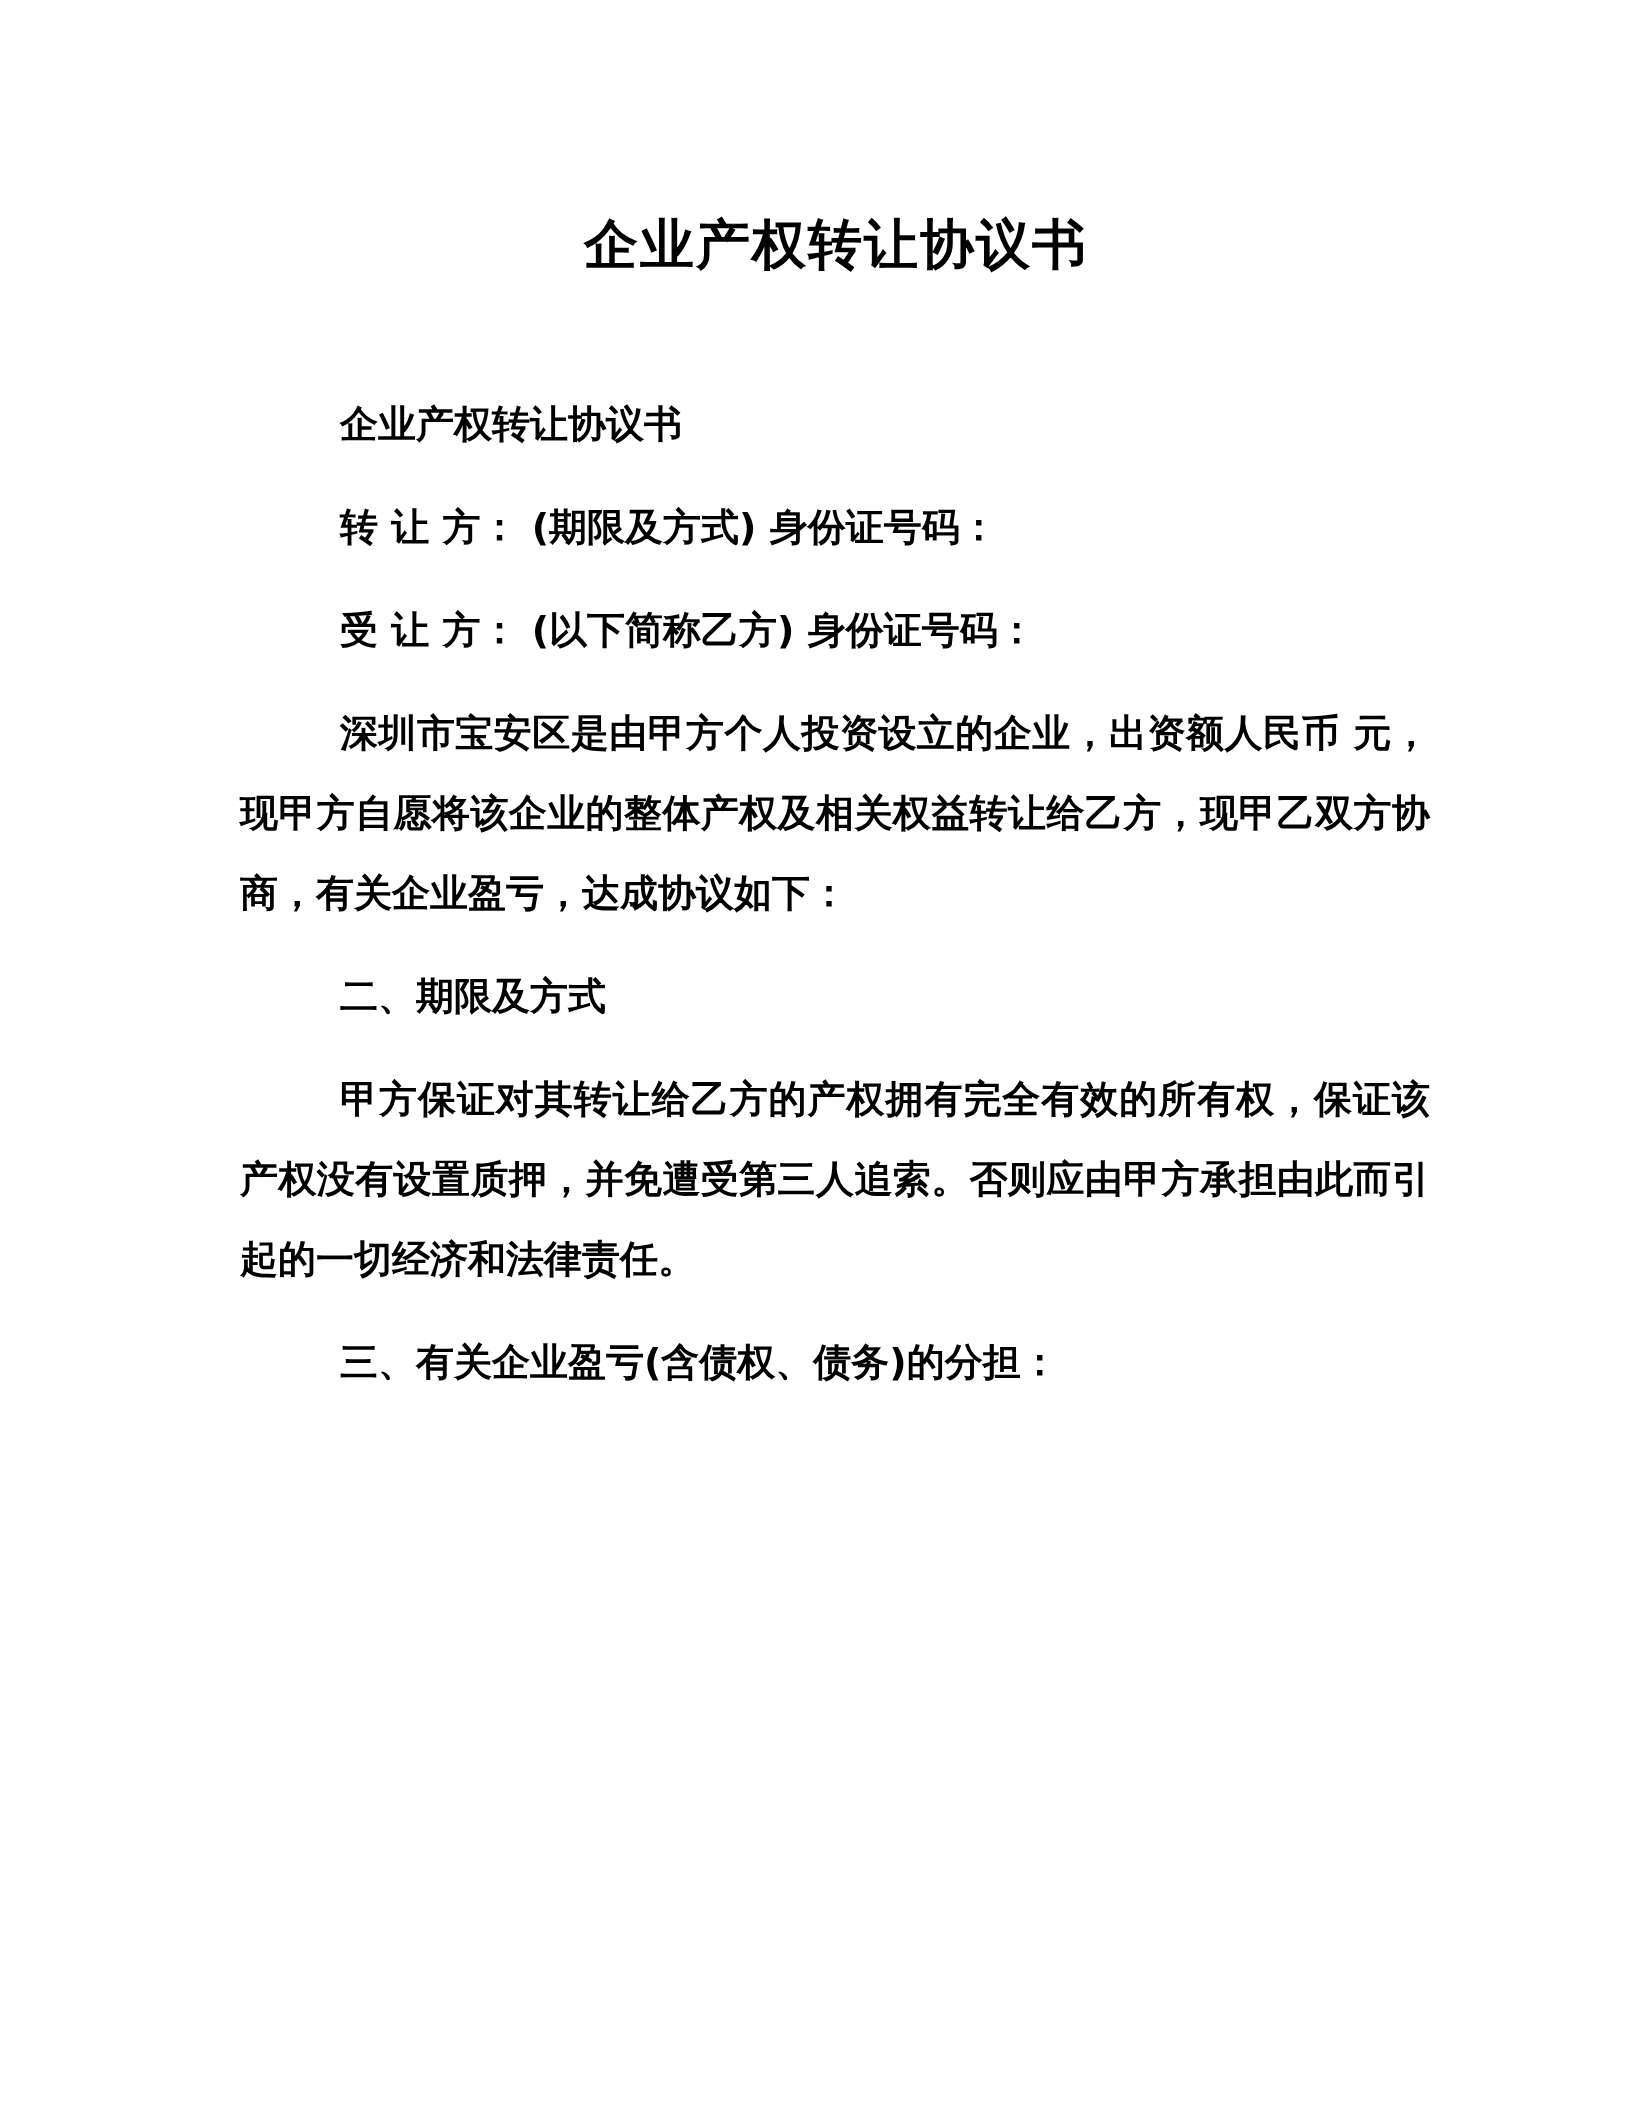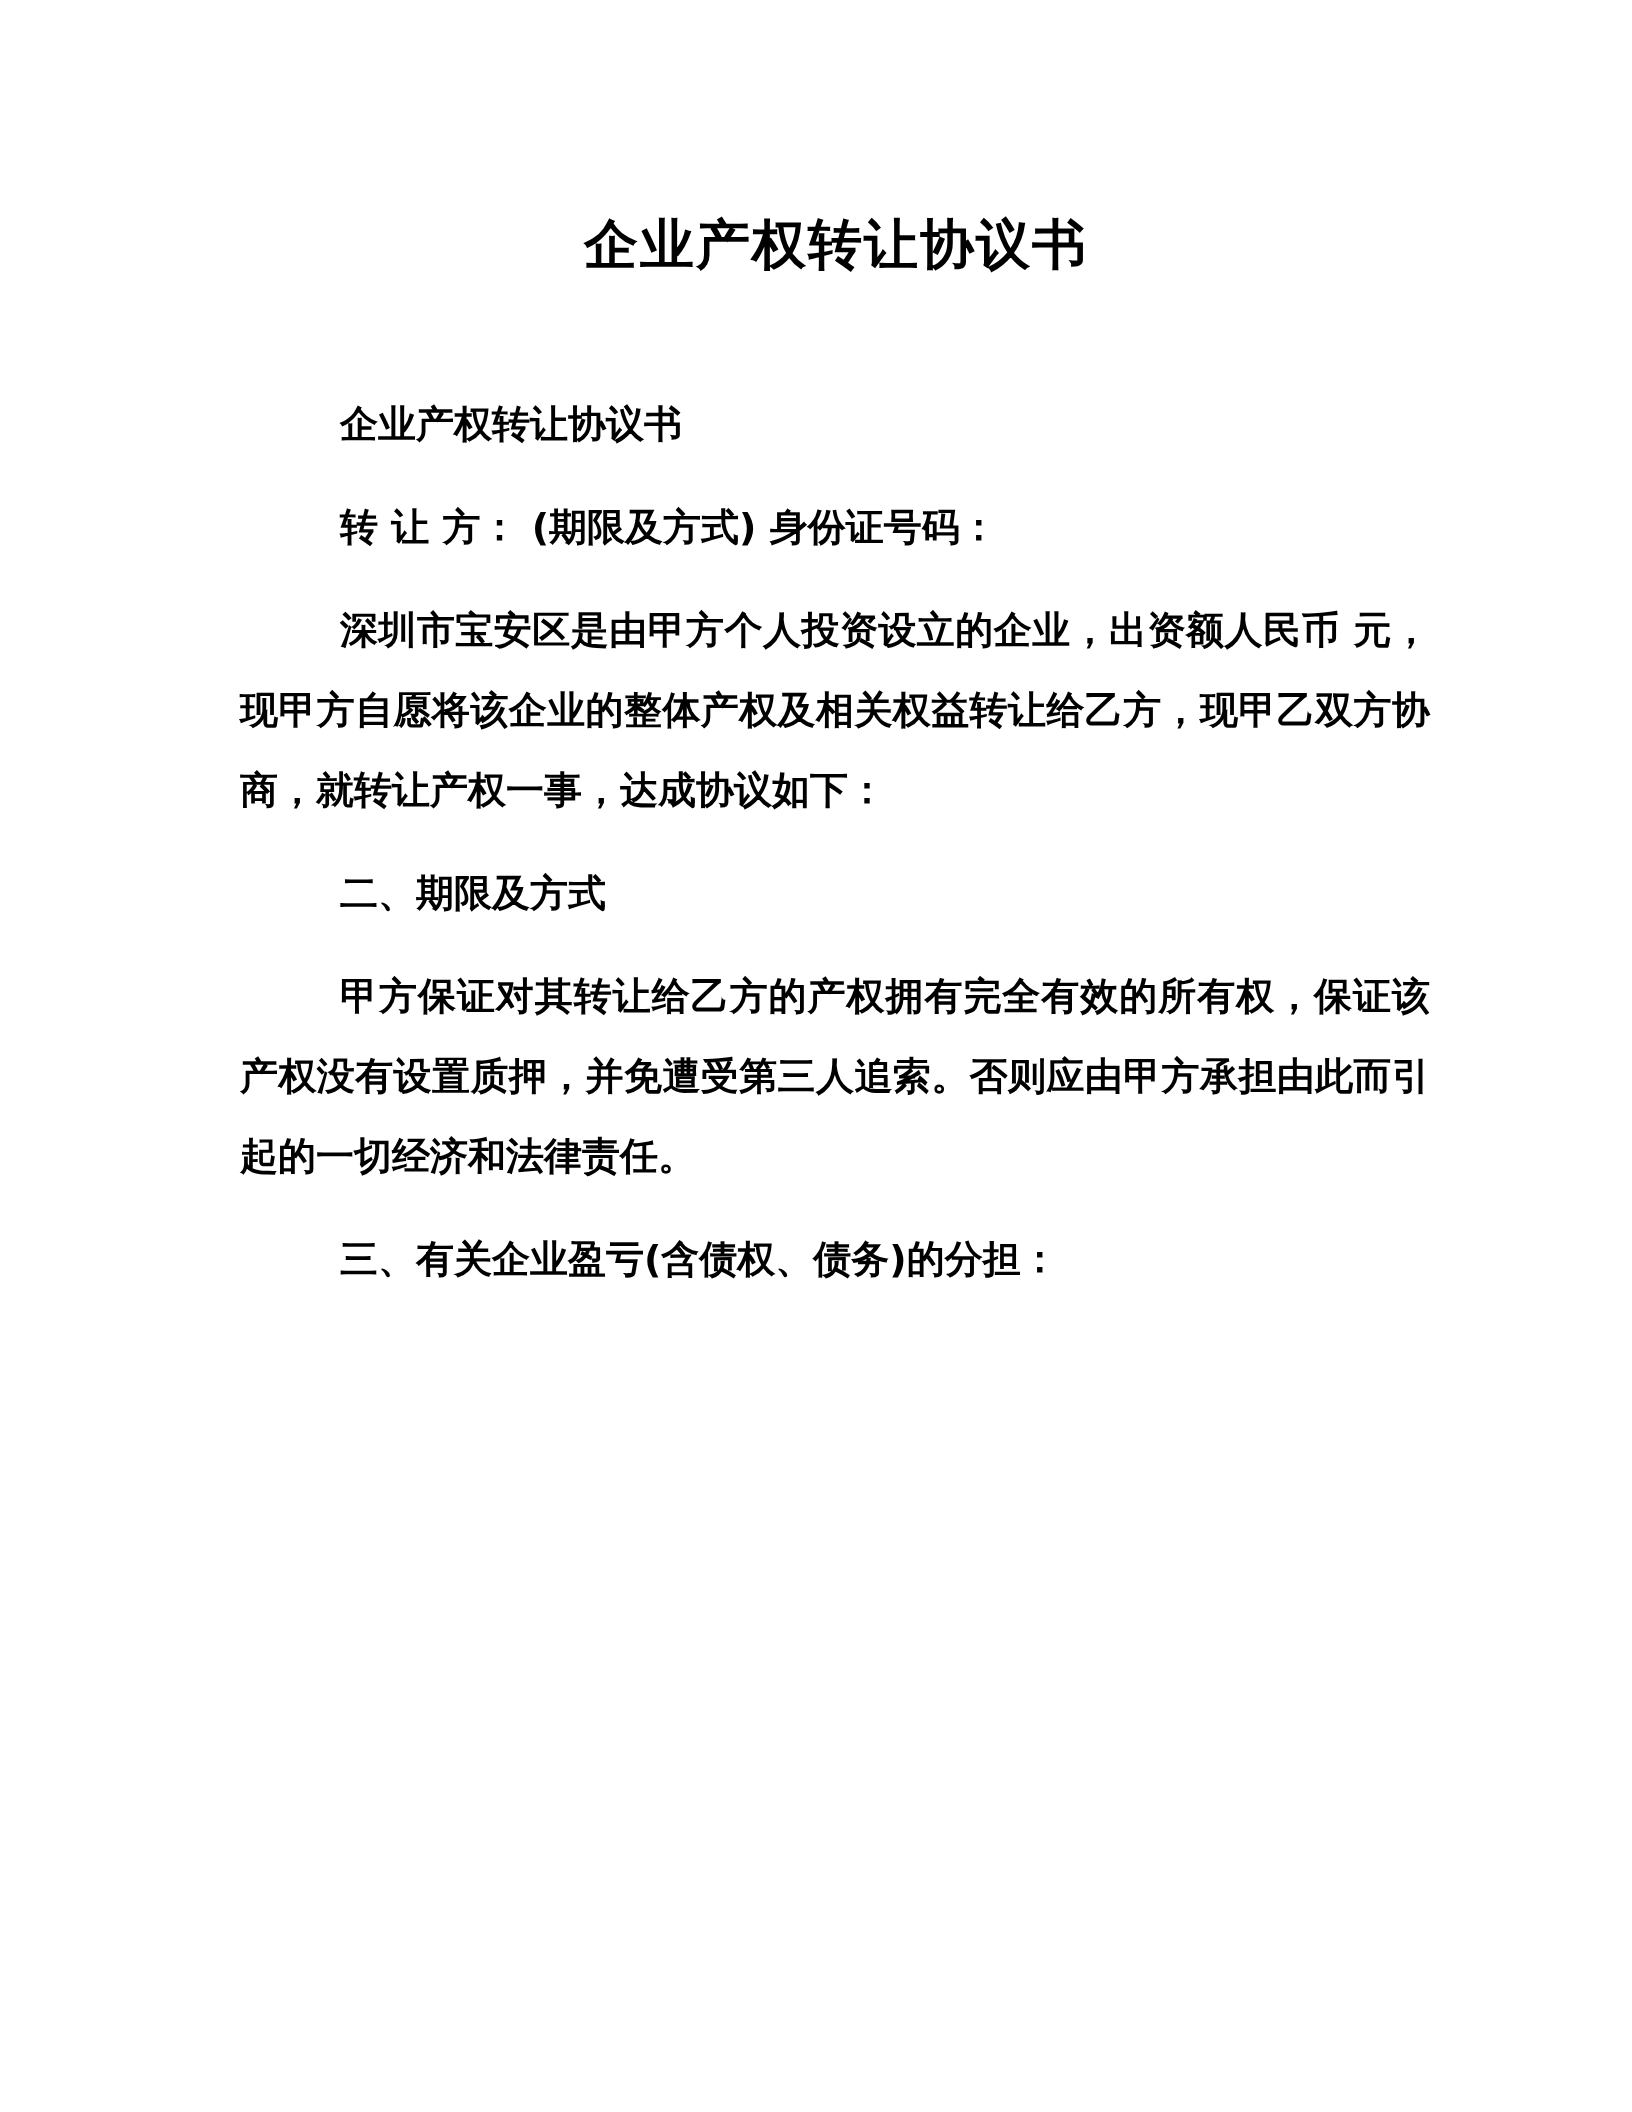--- a/index.html
+++ b/index.html
@@ -47,18 +47,19 @@
 </style>
 </head>
 <body>
 
 <div class="page">
   <h1 class="doc-title">企业产权转让协议书</h1>
 
   <div class="doc-body">
     <p class="para">企业产权转让协议书</p>
     <p class="para">转 让 方： (期限及方式) 身份证号码：</p>
-    <p class="para">深圳市宝安区是由甲方个人投资设立的企业，出资额人民币 元，现甲方自愿将该企业的整体产权及相关权益转让给乙方，现甲乙双方协商，就转让产权一事，达成协议如下：</p>
+    <p class="para">受 让 方： (以下简称乙方) 身份证号码：</p>
+    <p class="para">深圳市宝安区是由甲方个人投资设立的企业，出资额人民币 元，现甲方自愿将该企业的整体产权及相关权益转让给乙方，现甲乙双方协商，有关企业盈亏，达成协议如下：</p>
     <p class="para">二、期限及方式</p>
     <p class="para">甲方保证对其转让给乙方的产权拥有完全有效的所有权，保证该产权没有设置质押，并免遭受第三人追索。否则应由甲方承担由此而引起的一切经济和法律责任。</p>
     <p class="para">三、有关企业盈亏(含债权、债务)的分担：</p>
   </div>
 </div>
 
 </body></html>

